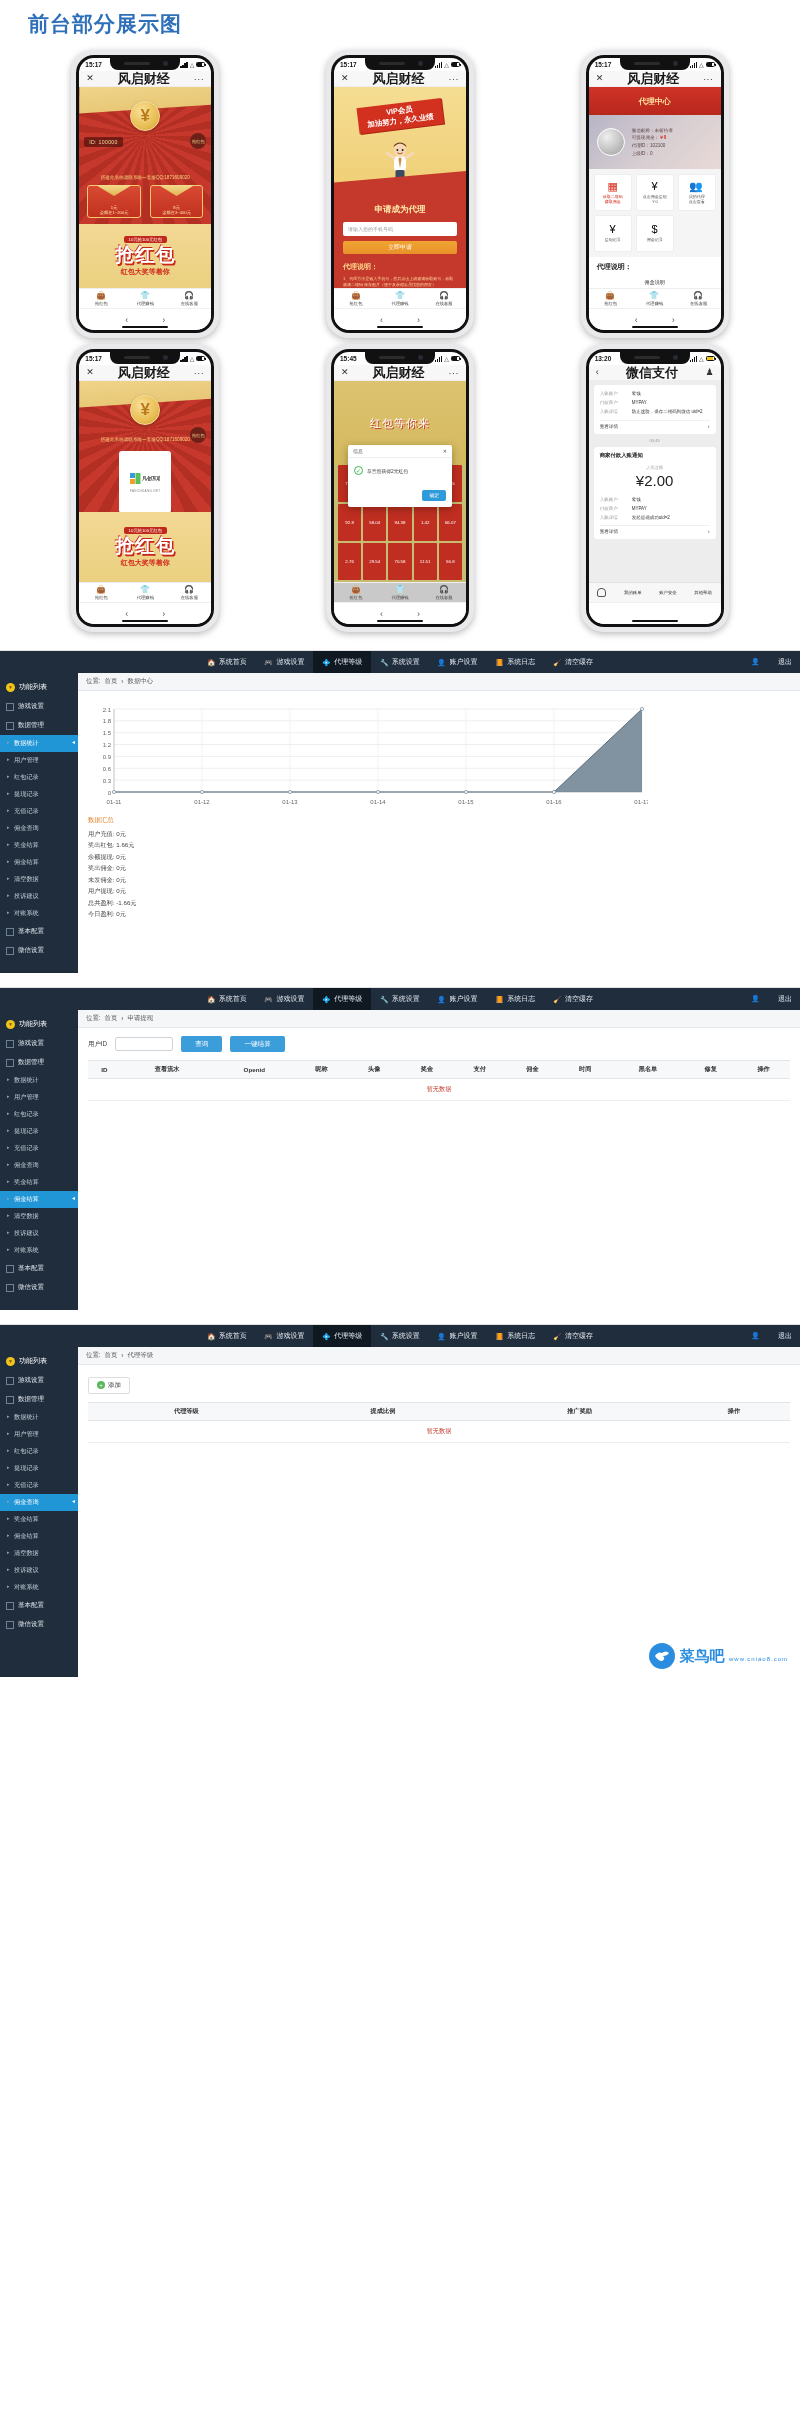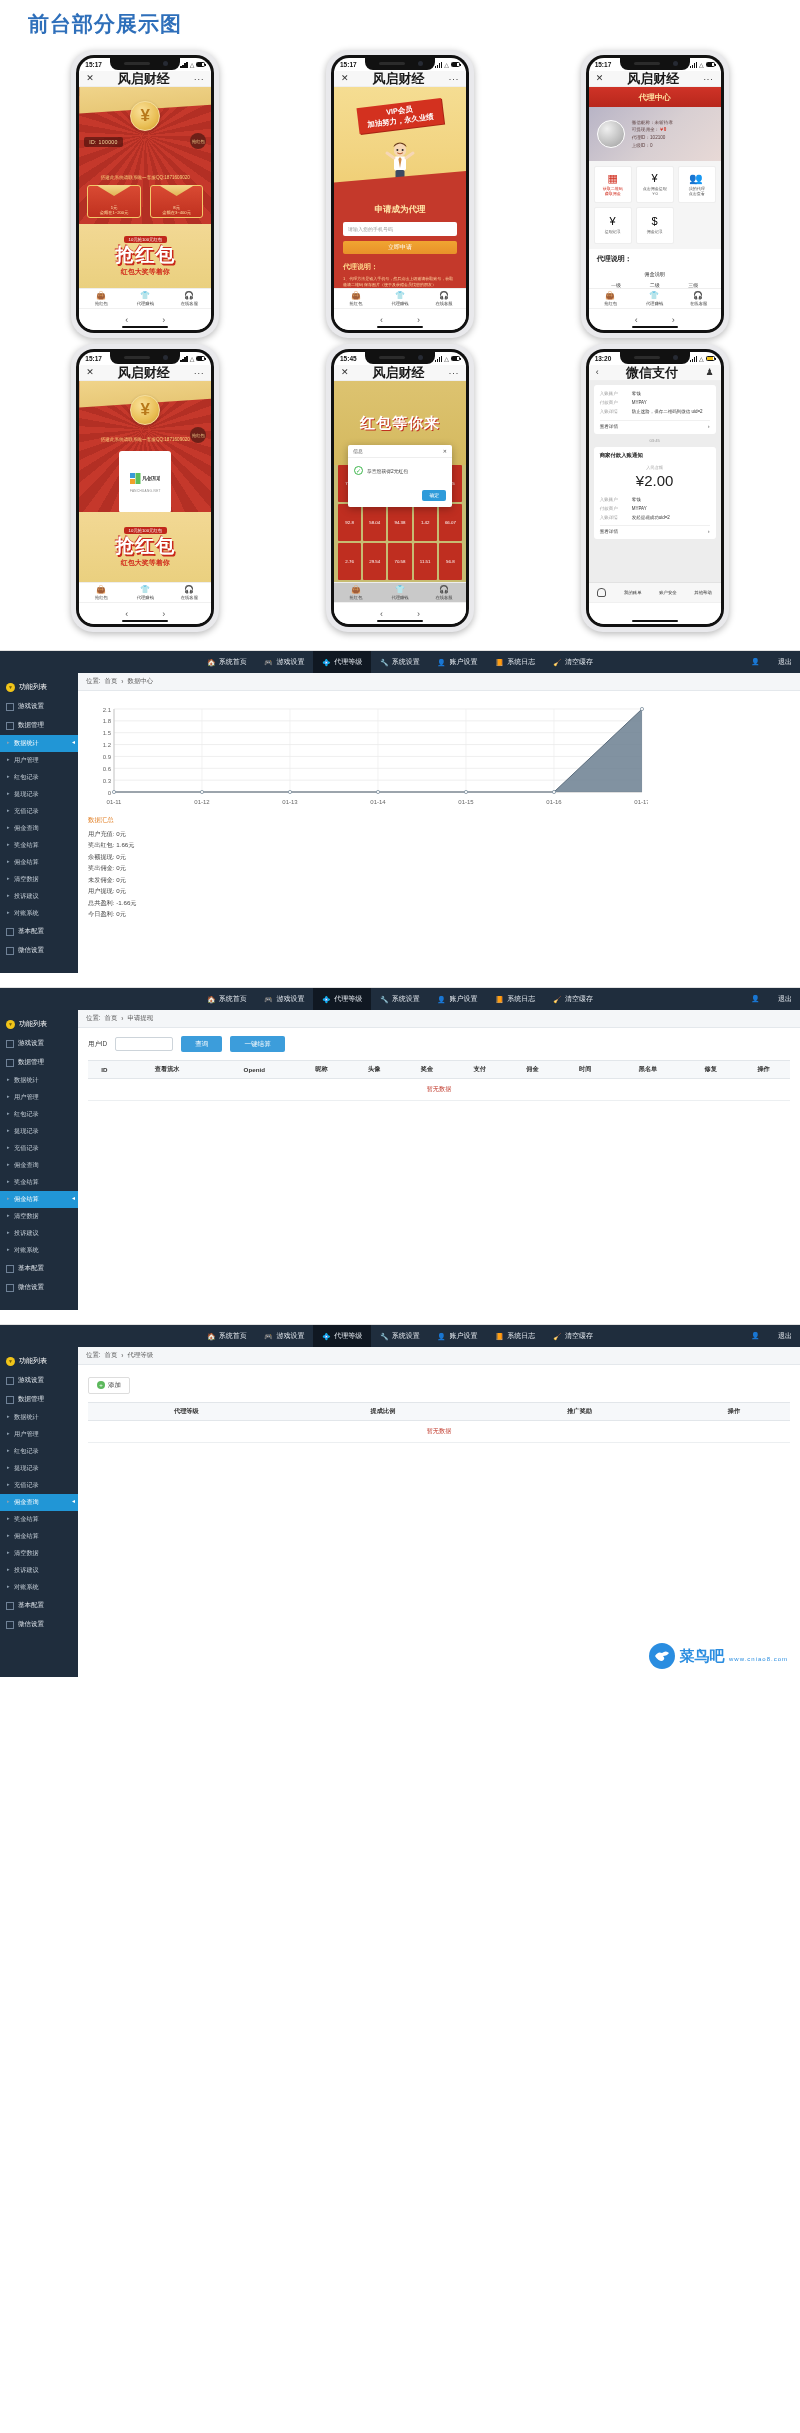--- a/index.html
+++ b/index.html
@@ -202,21 +202,21 @@
     border-radius:2px; color:#fff; font-size:6px; display:flex;
     align-items:center; justify-content:center; margin-bottom:8px;
   }
   .agent-note-title{ color:#ffd88c; font-weight:bold; font-size:7px; margin-bottom:4px; }
   .agent-note-list li{
     list-style:none; color:#ffd9a2; font-size:4px; line-height:1.6; margin-bottom:2px;
   }
 
   
   .ac-header{
-    height:20px; background:linear-gradient(180deg,#cf3327,#b8271c);
+    height:28px; background:linear-gradient(180deg,#cf3327,#b8271c);
     color:#ffe0a0; font-size:8px; font-weight:bold;
     display:flex; align-items:center; justify-content:center;
   }
   .ac-profile{
     height:54px; background:linear-gradient(135deg,#b8b4c6,#d8cfd2 55%,#e8d9d6);
     display:flex; align-items:center; padding:0 8px; gap:7px;
   }
   .ac-avatar{
     width:28px; height:28px; border-radius:50%;
     background:radial-gradient(circle at 35% 30%,#efefef,#9e9e9e);
@@ -254,21 +254,21 @@
   .num-cell{
     background:#bf2e20; border-radius:1px; color:#fff; font-size:4.4px;
     display:flex; align-items:center; justify-content:center;
   }
   .rp2-hero{
     position:absolute; top:0; left:0; right:0; height:84px;
     background:linear-gradient(180deg,#ddc370,#d4b95f);
     display:flex; align-items:center; justify-content:center;
   }
   .rp2-hero .t{
-    font-size:15px; font-weight:bold; color:#fff;
+    font-size:11px; font-weight:normal; color:#fff;
     text-shadow:1px 1px 0 #c0301f; letter-spacing:1px;
   }
   .dialog{
     position:absolute; top:64px; left:14px; right:14px;
     background:#fff; border-radius:2px; box-shadow:0 2px 8px rgba(0,0,0,.3); z-index:30;
   }
   .dlg-head{
     display:flex; justify-content:space-between; align-items:center;
     padding:3px 5px; border-bottom:1px solid #eee; font-size:5px; color:#555;
   }

